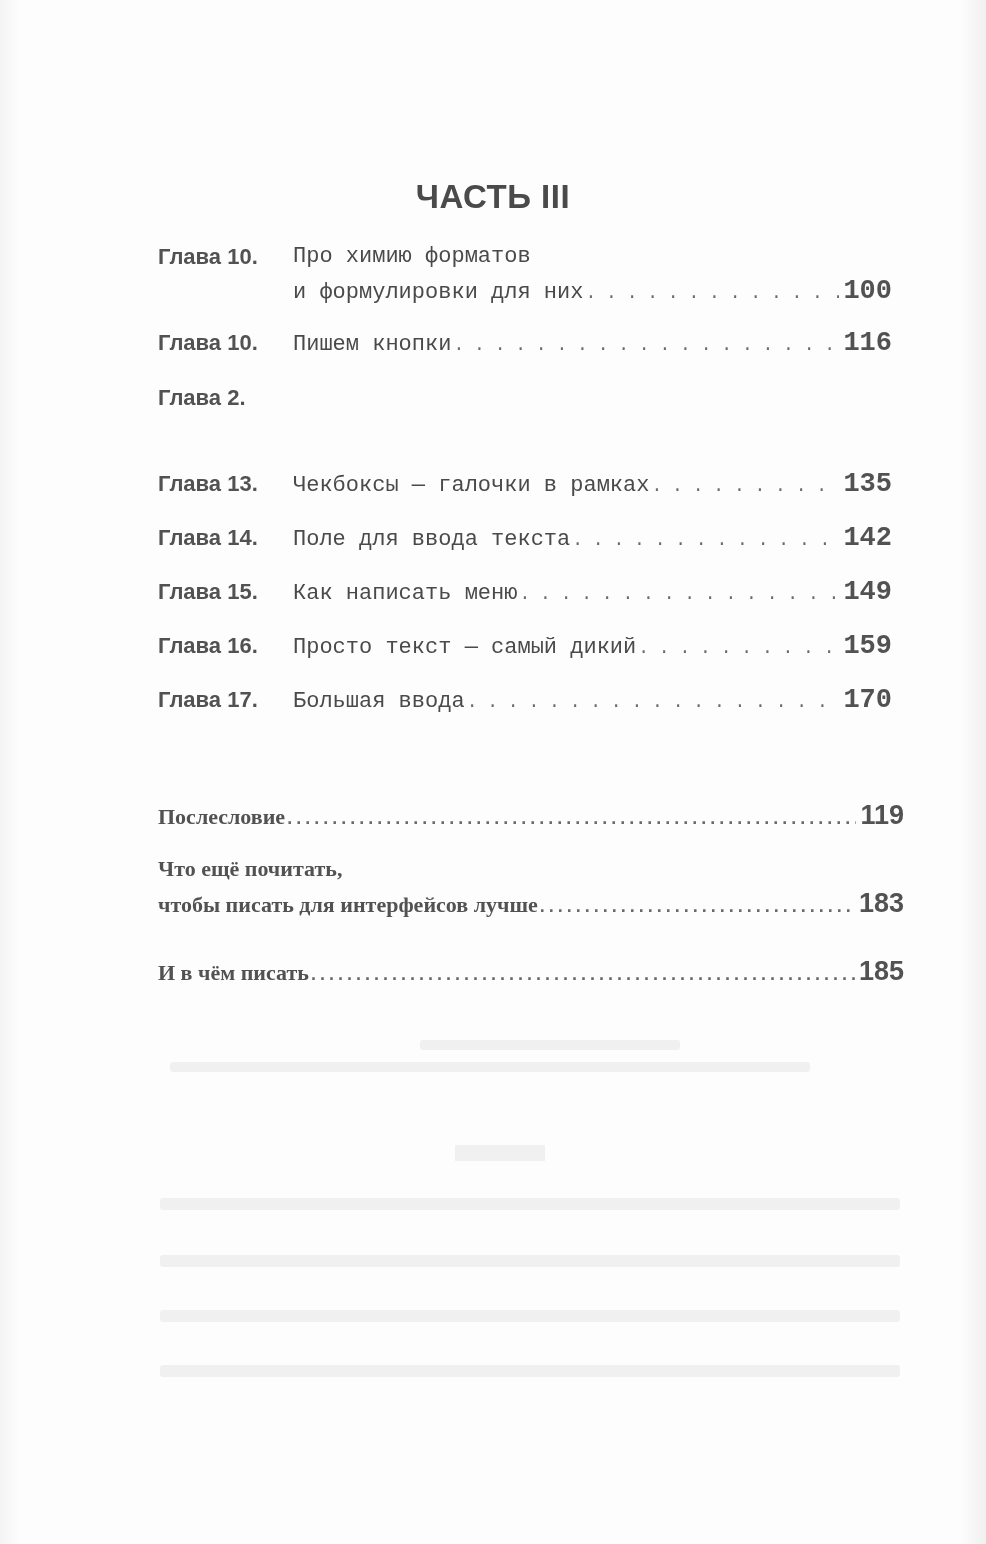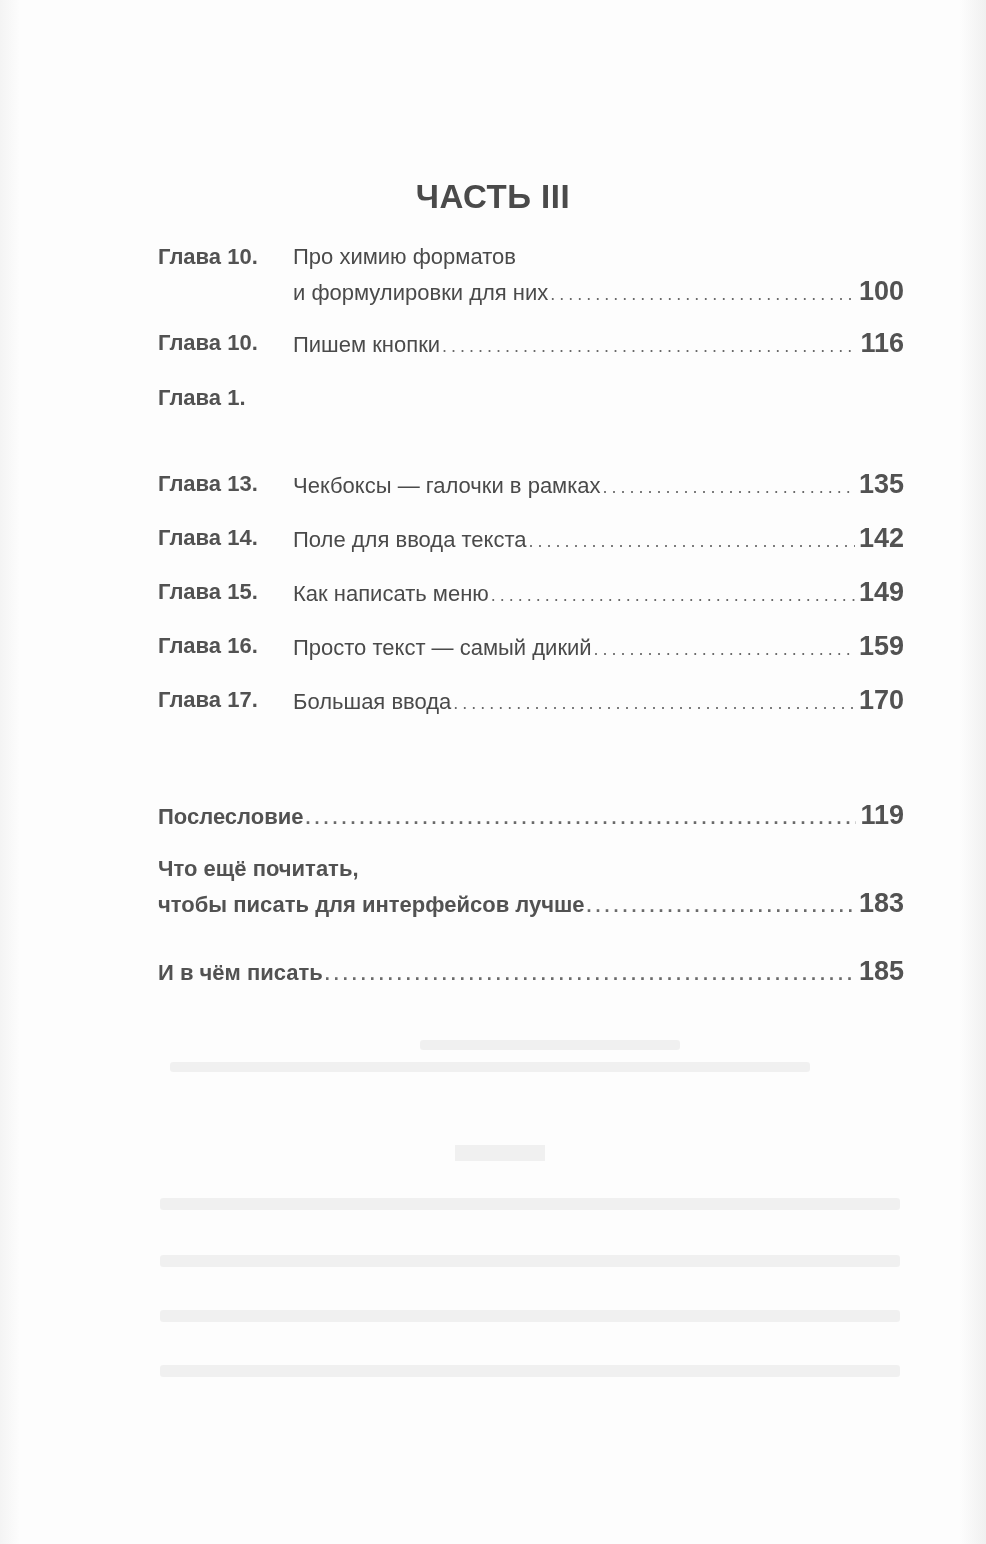--- a/index.html
+++ b/index.html
@@ -49,22 +49,23 @@
       position: absolute;
       left: 0;
       top: 0;
       font-weight: bold;
       color: #525252;
       white-space: nowrap;
     }
     .ch-body {
       position: absolute;
       left: 135px;
-      right: 0;
+      right: 12px;
       top: 0;
+      font-family: Liberation Mono, monospace;
     }
     .line {
       display: flex;
       align-items: baseline;
       white-space: nowrap;
       height: 34px;
     }
     .line .txt {
       flex: 0 0 auto;
     }
@@ -89,21 +90,21 @@
     }
     .back-entry {
       position: absolute;
       left: 0;
       width: 746px;
       font-size: 22px;
       line-height: 34px;
       font-weight: bold;
       color: #525252;
     }
-    .back-entry .line .txt { font-weight: bold; }
+    .back-entry .line .txt { font-weight: bold; font-family: Liberation Serif, serif; }
     .bleed {
       position: absolute;
       left: 0; top: 1040px;
       width: 986px; height: 400px;
       opacity: 0.06;
       pointer-events: none;
     }
     .bleed .bl {
       position: absolute;
       left: 160px;
@@ -148,21 +149,21 @@
       <div class="ch-body">
         <div class="line">
           <span class="txt">Пишем кнопки</span>
           <span class="leader"></span>
           <span class="page-num">116</span>
         </div>
       </div>
     </div>
 
     <div class="entry" style="top:381px; height:68px;">
-      <span class="ch-label">Глава 1.</span>
+      <span class="ch-label">Глава 2.</span>
       <div class="ch-body">
       </div>
     </div>
 
     <div class="entry" style="top:467px;">
       <span class="ch-label">Глава 13.</span>
       <div class="ch-body">
         <div class="line">
           <span class="txt">Чекбоксы — галочки в рамках</span>
           <span class="leader"></span>

